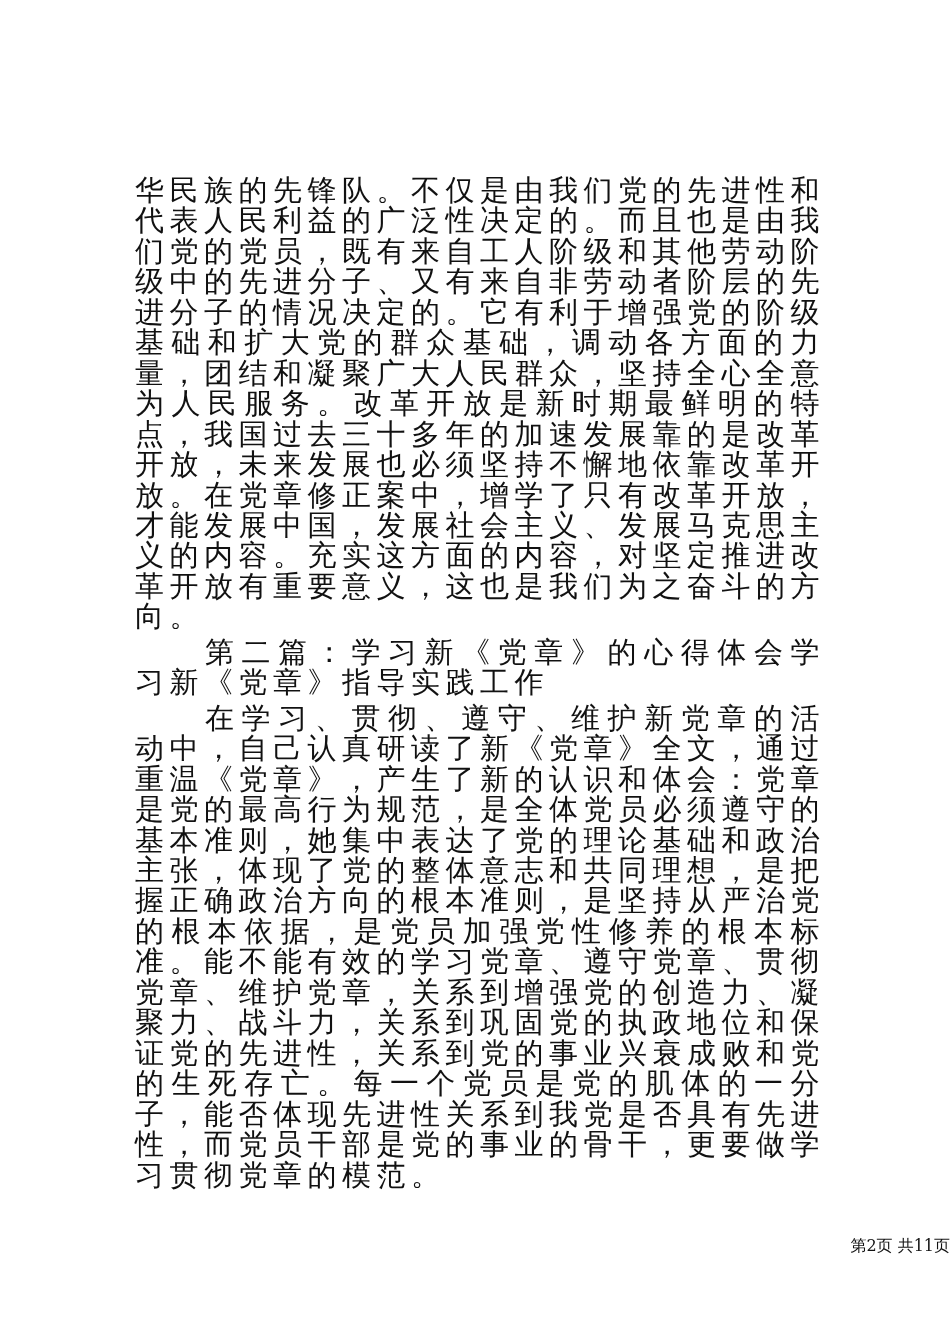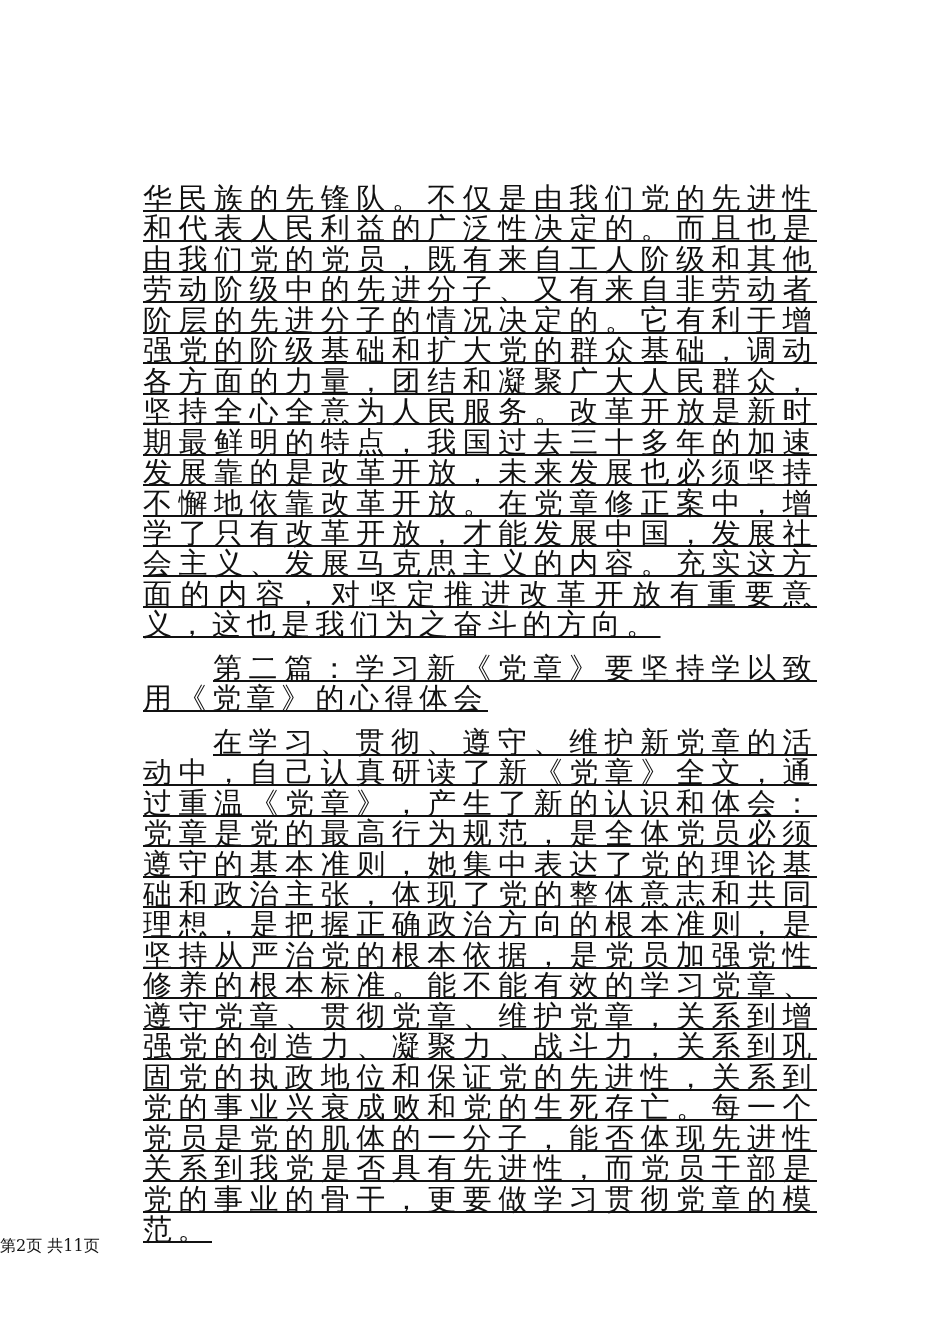--- a/index.html
+++ b/index.html
@@ -8,36 +8,36 @@
     position: absolute;
     left: 130px;
     top: 170px;
     width: 700px;
     font-family: "DejaVu Serif", "Liberation Serif", serif;
     font-size: 29px;
     line-height: 30.45px;
     color: #111111;
     letter-spacing: 5.5px;
   }
-  .para { margin: 13px; text-align: justify; word-break: break-all; text-decoration: underline; }
+  .para { margin: 5px; text-align: justify; word-break: break-all; }
   .indent { text-indent: 70px; }
   .footer {
     position: absolute;
     left: 0; right: 0;
     top: 1236px;
-    text-align: left;
+    text-align: right;
     font-family: "DejaVu Serif", "Liberation Serif", serif;
     font-size: 16px;
     color: #111111;
   }
 </style>
 </head>
 <body>
 
 <div class="page">
   <p class="para">华民族的先锋队。不仅是由我们党的先进性和代表人民利益的广泛性决定的。而且也是由我们党的党员，既有来自工人阶级和其他劳动阶级中的先进分子、又有来自非劳动者阶层的先进分子的情况决定的。它有利于增强党的阶级基础和扩大党的群众基础，调动各方面的力量，团结和凝聚广大人民群众，坚持全心全意为人民服务。改革开放是新时期最鲜明的特点，我国过去三十多年的加速发展靠的是改革开放，未来发展也必须坚持不懈地依靠改革开放。在党章修正案中，增学了只有改革开放，才能发展中国，发展社会主义、发展马克思主义的内容。充实这方面的内容，对坚定推进改革开放有重要意义，这也是我们为之奋斗的方向。</p>
-  <p class="para indent">第二篇：学习新《党章》要坚持学以致用《党章》的心得体会</p>
+  <p class="para indent">第二篇：学习新《党章》的心得体会学习新《党章》指导实践工作</p>
   <p class="para indent">在学习、贯彻、遵守、维护新党章的活动中，自己认真研读了新《党章》全文，通过重温《党章》，产生了新的认识和体会：党章是党的最高行为规范，是全体党员必须遵守的基本准则，她集中表达了党的理论基础和政治主张，体现了党的整体意志和共同理想，是把握正确政治方向的根本准则，是坚持从严治党的根本依据，是党员加强党性修养的根本标准。能不能有效的学习党章、遵守党章、贯彻党章、维护党章，关系到增强党的创造力、凝聚力、战斗力，关系到巩固党的执政地位和保证党的先进性，关系到党的事业兴衰成败和党的生死存亡。每一个党员是党的肌体的一分子，能否体现先进性关系到我党是否具有先进性，而党员干部是党的事业的骨干，更要做学习贯彻党章的模范。</p>
 </div>
 
 <div class="footer">
   <span>第2页 共11页</span>
 </div>
 
 </body></html>

